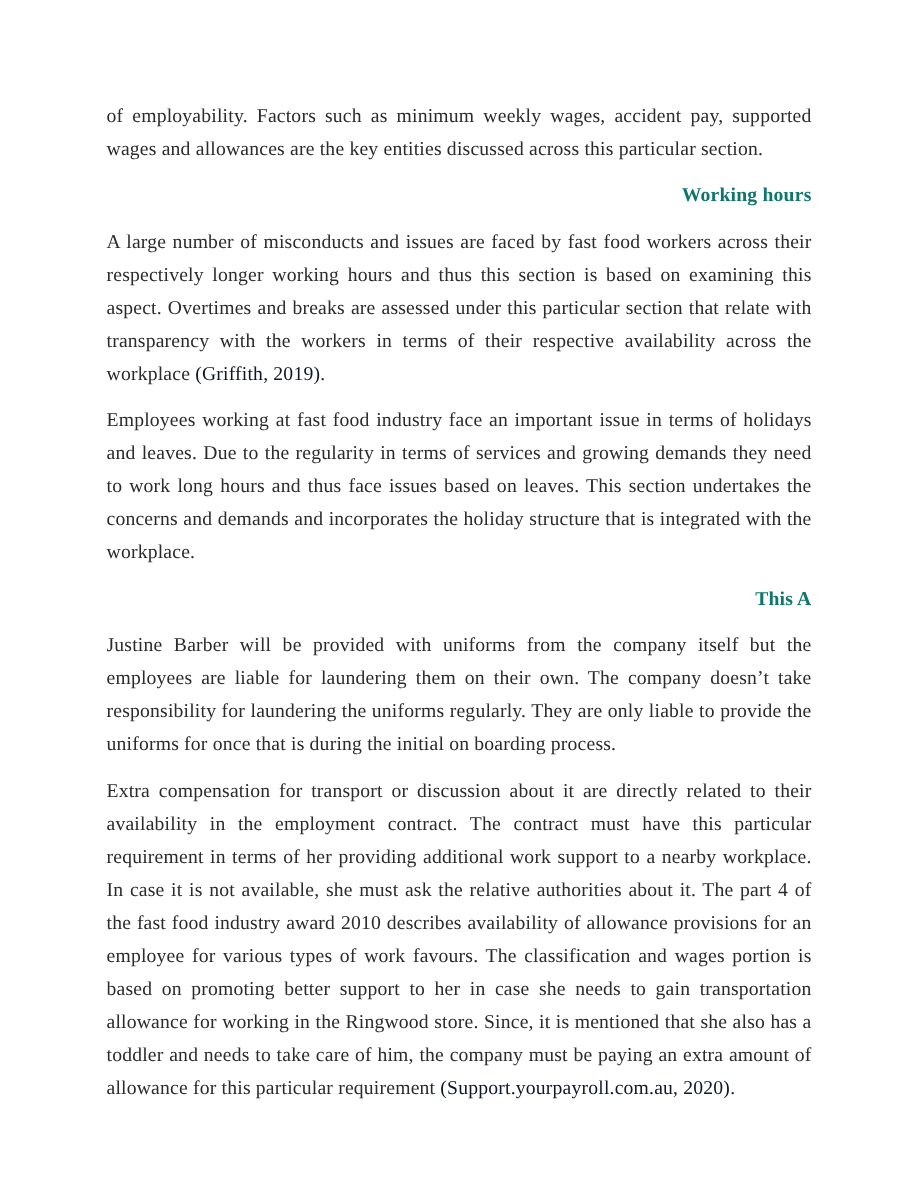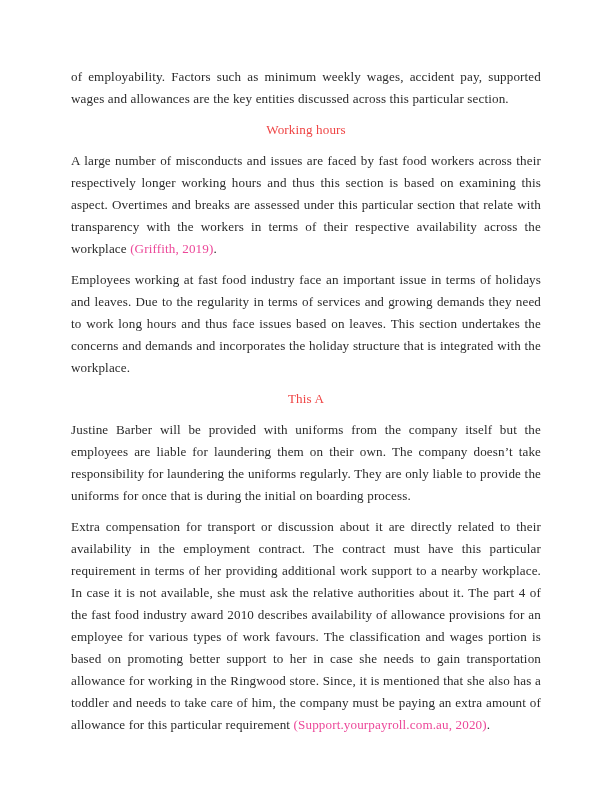--- a/index.html
+++ b/index.html
@@ -37,27 +37,27 @@
     color: #2b2b2b;
     letter-spacing: 0.01em;
   }
   .para:last-child {
     margin-bottom: 0;
   }
   .heading {
     margin: 0 0 9px 0;
     font-size: 13.1px;
     line-height: 22px;
-    font-weight: normal;
-    text-align: center;
-    color: #ef4444;
+    font-weight: bold;
+    text-align: right;
+    color: #0f766e;
     letter-spacing: 0.01em;
   }
   .cite {
-    color: #ec4899;
+    color: #0f172a;
   }
 </style>
 </head>
 <body>
 
 <div class="page">
   <div class="content">
 
     <p class="para"><span>of employability. Factors such as minimum weekly wages, accident pay, supported wages and allowances are the key entities discussed across this particular section.</span></p>
 

